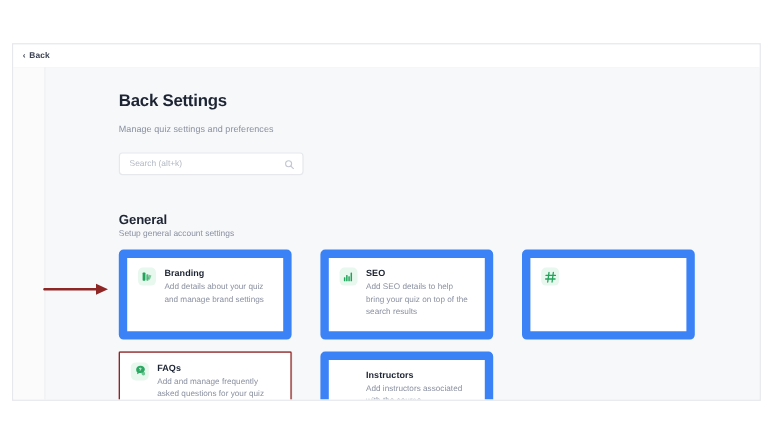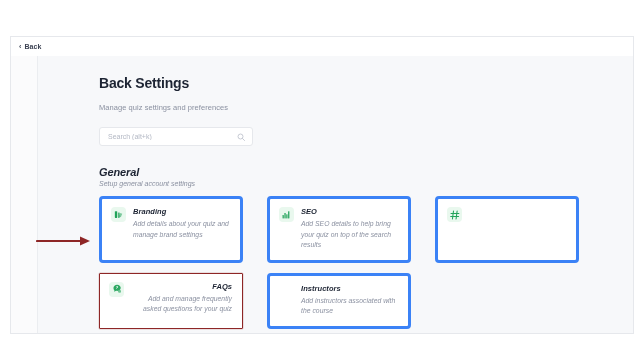--- a/index.html
+++ b/index.html
@@ -48,52 +48,51 @@
     margin:0 0 4px 0;
   }
   .page-sub{
     font-size:7.5px;color:#8a90a0;margin:12px 0 15px 0;letter-spacing:.05px;
   }
 
   
   .search{
     position:relative;width:152px;height:17px;background:#ffffff;
     border:1px solid #e6e8ec;border-radius:3px;
-    display:flex;align-items:center;margin-bottom:20px;
+    display:flex;align-items:center;margin-bottom:32px;
   }
   .search-input{
     border:0;outline:0;background:transparent;flex:1;
     font-family:inherit;font-size:7px;color:#3d4354;
     padding:0 0 0 8px;
   }
   .search-input::placeholder{color:#b3b8c4;}
   .search-ico{
     width:14px;margin-right:4px;display:flex;justify-content:center;
     align-items:center;color:#c3c7d1;
   }
 
   
-  .section{margin-bottom:14px;font-style:italic;}
+  .section{margin-bottom:14px;}
   .section-title{
     font-size:11px;font-weight:700;color:#1d2433;letter-spacing:-.1px;
     margin:0 0 2px 0;
   }
   .section-sub{font-size:7px;color:#8a90a0;margin:0 0 9px 0;}
 
   
   .grid{display:flex;gap:24px;margin-bottom:10px;}
   .card{
     position:relative;width:144px;min-height:42px;background:#ffffff;
-    border:3px solid #3b82f6;border-radius:4px;
+    border:7px solid #3b82f6;border-radius:4px;
     padding:8px 10px 9px 9px;display:flex;gap:7px;box-sizing:border-box;
   }
   .card.hl{
     border:1.3px solid #8e2626;border-radius:1px;
     box-shadow:0 0 0 .5px rgba(142,38,38,.25);
-    text-align:right;
   }
   .card-ico{
     flex:0 0 auto;width:15px;height:15px;border-radius:4px;
     background:#e9f8ee;display:flex;align-items:center;justify-content:center;
   }
   .card-ico.ghost{background:transparent;}
   .card-body{flex:1;min-width:0;padding-top:0px;}
   .card-title{
     font-size:7.5px;font-weight:700;color:#1d2433;margin:0 0 3px 0;
     letter-spacing:.05px;

